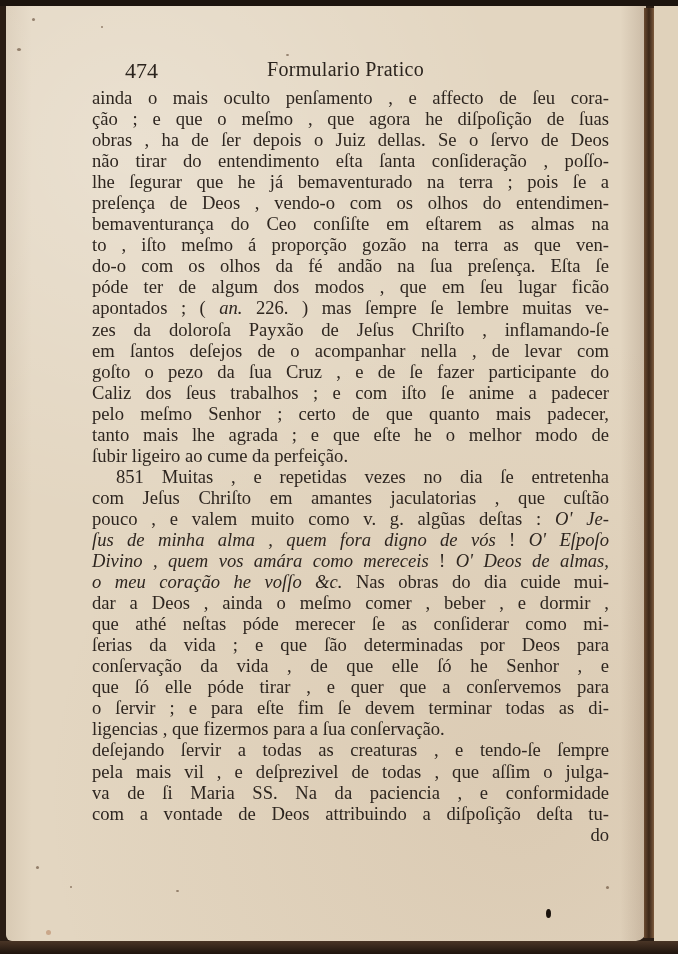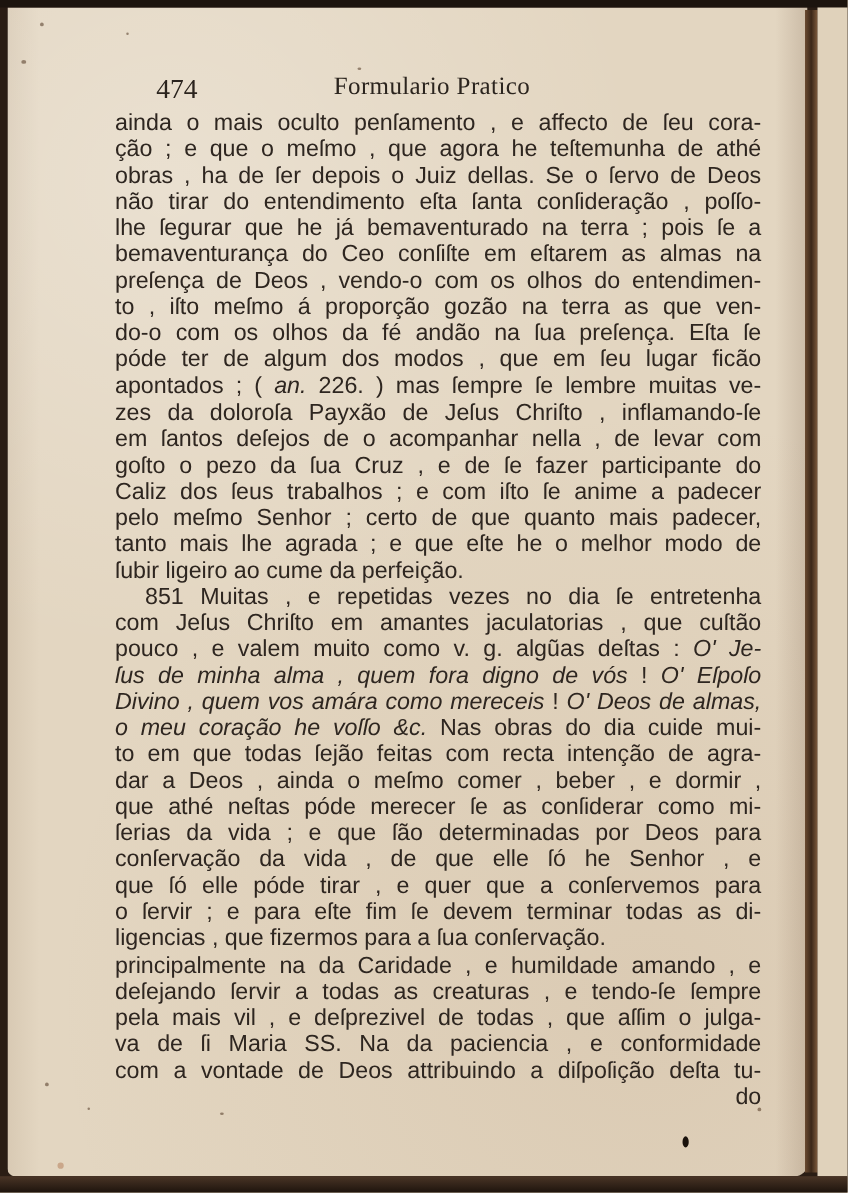--- a/index.html
+++ b/index.html
@@ -45,21 +45,21 @@
     font-family: "Liberation Serif", serif;
   }
   .running-title {
     position: absolute; left: 142px; top: 0;
     font-size: 20px; color: #2b241e;
     font-family: "Liberation Serif", serif;
     letter-spacing: 0.3px;
   }
   .body-text {
     position: absolute; left: 92px; top: 87px; width: 517px;
-    font-family: Liberation Sans, sans-serif;
+    font-family: Liberation Serif, serif;
     font-size: 18.6px; line-height: 21.05px;
     color: #2e2620;
   }
   .line {
     display: block; white-space: nowrap;
     text-align: justify; text-align-last: justify;
     height: 21.05px;
   }
   .line.last { text-align-last: left; }
   .line.indent { padding-left: 24px; }
@@ -97,54 +97,52 @@
 <div class="next-page"></div>
 <div class="bottom-edge"></div>
 
 <div class="header">
   <span class="page-number">474</span>
   <span class="running-title">Formulario Pratico</span>
 </div>
 
 <div class="body-text">
   <span class="line">ainda o mais oculto penſamento , e affecto de ſeu cora-</span>
-  <span class="line">ção ; e que o meſmo , que agora he teſtemunha de athé</span>
+  <span class="line">ção ; e que o meſmo , que agora he diſpoſição de ſuas</span>
   <span class="line">obras , ha de ſer depois o Juiz dellas. Se o ſervo de Deos</span>
   <span class="line">não tirar do entendimento eſta ſanta conſideração , poſſo-</span>
   <span class="line">lhe ſegurar que he já bemaventurado na terra ; pois ſe a</span>
+  <span class="line">preſença de Deos , vendo-o com os olhos do entendimen-</span>
   <span class="line">bemaventurança do Ceo conſiſte em eſtarem as almas na</span>
-  <span class="line">preſença de Deos , vendo-o com os olhos do entendimen-</span>
   <span class="line">to , iſto meſmo á proporção gozão na terra as que ven-</span>
   <span class="line">do-o com os olhos da fé andão na ſua preſença. Eſta ſe</span>
   <span class="line">póde ter de algum dos modos , que em ſeu lugar ficão</span>
   <span class="line"><span>apontados ; ( </span><span class="it">an.</span><span> 226. ) mas ſempre ſe lembre muitas ve-</span></span>
   <span class="line">zes da doloroſa Payxão de Jeſus Chriſto , inflamando-ſe</span>
   <span class="line">em ſantos deſejos de o acompanhar nella , de levar com</span>
   <span class="line">goſto o pezo da ſua Cruz , e de ſe fazer participante do</span>
   <span class="line">Caliz dos ſeus trabalhos ; e com iſto ſe anime a padecer</span>
   <span class="line">pelo meſmo Senhor ; certo de que quanto mais padecer,</span>
   <span class="line">tanto mais lhe agrada ; e que eſte he o melhor modo de</span>
   <span class="line last">ſubir ligeiro ao cume da perfeição.</span>
 
   <span class="line indent"><span>851</span> <span>Muitas , e repetidas vezes no dia ſe entretenha</span></span>
   <span class="line">com Jeſus Chriſto em amantes jaculatorias , que cuſtão</span>
   <span class="line"><span>pouco , e valem muito como v. g. algũas deſtas : </span><span class="it">O' Je-</span></span>
   <span class="line"><span class="it">ſus de minha alma , quem fora digno de vós</span><span> ! </span><span class="it">O' Eſpoſo</span></span>
   <span class="line"><span class="it">Divino , quem vos amára como mereceis</span><span> ! </span><span class="it">O' Deos de almas,</span></span>
   <span class="line"><span class="it">o meu coração he voſſo &amp;c.</span><span> Nas obras do dia cuide mui-</span></span>
-  <span class="line">to em que todas ſejão feitas com recta intenção de agra-</span>
   <span class="line">dar a Deos , ainda o meſmo comer , beber , e dormir ,</span>
   <span class="line">que athé neſtas póde merecer ſe as conſiderar como mi-</span>
   <span class="line">ſerias da vida ; e que ſão determinadas por Deos para</span>
   <span class="line">conſervação da vida , de que elle ſó he Senhor , e</span>
   <span class="line">que ſó elle póde tirar , e quer que a conſervemos para</span>
   <span class="line">o ſervir ; e para eſte fim ſe devem terminar todas as di-</span>
   <span class="line last">ligencias , que fizermos para a ſua conſervação.</span>
 
-  <span class="line">principalmente na da Caridade , e humildade amando , e</span>
   <span class="line">deſejando ſervir a todas as creaturas , e tendo-ſe ſempre</span>
   <span class="line">pela mais vil , e deſprezivel de todas , que aſſim o julga-</span>
   <span class="line">va de ſi Maria SS. Na da paciencia , e conformidade</span>
   <span class="line">com a vontade de Deos attribuindo a diſpoſição deſta tu-</span>
   <span class="line catch">do</span>
 </div>
 
 <div class="mark"></div>
 
 </body></html>

